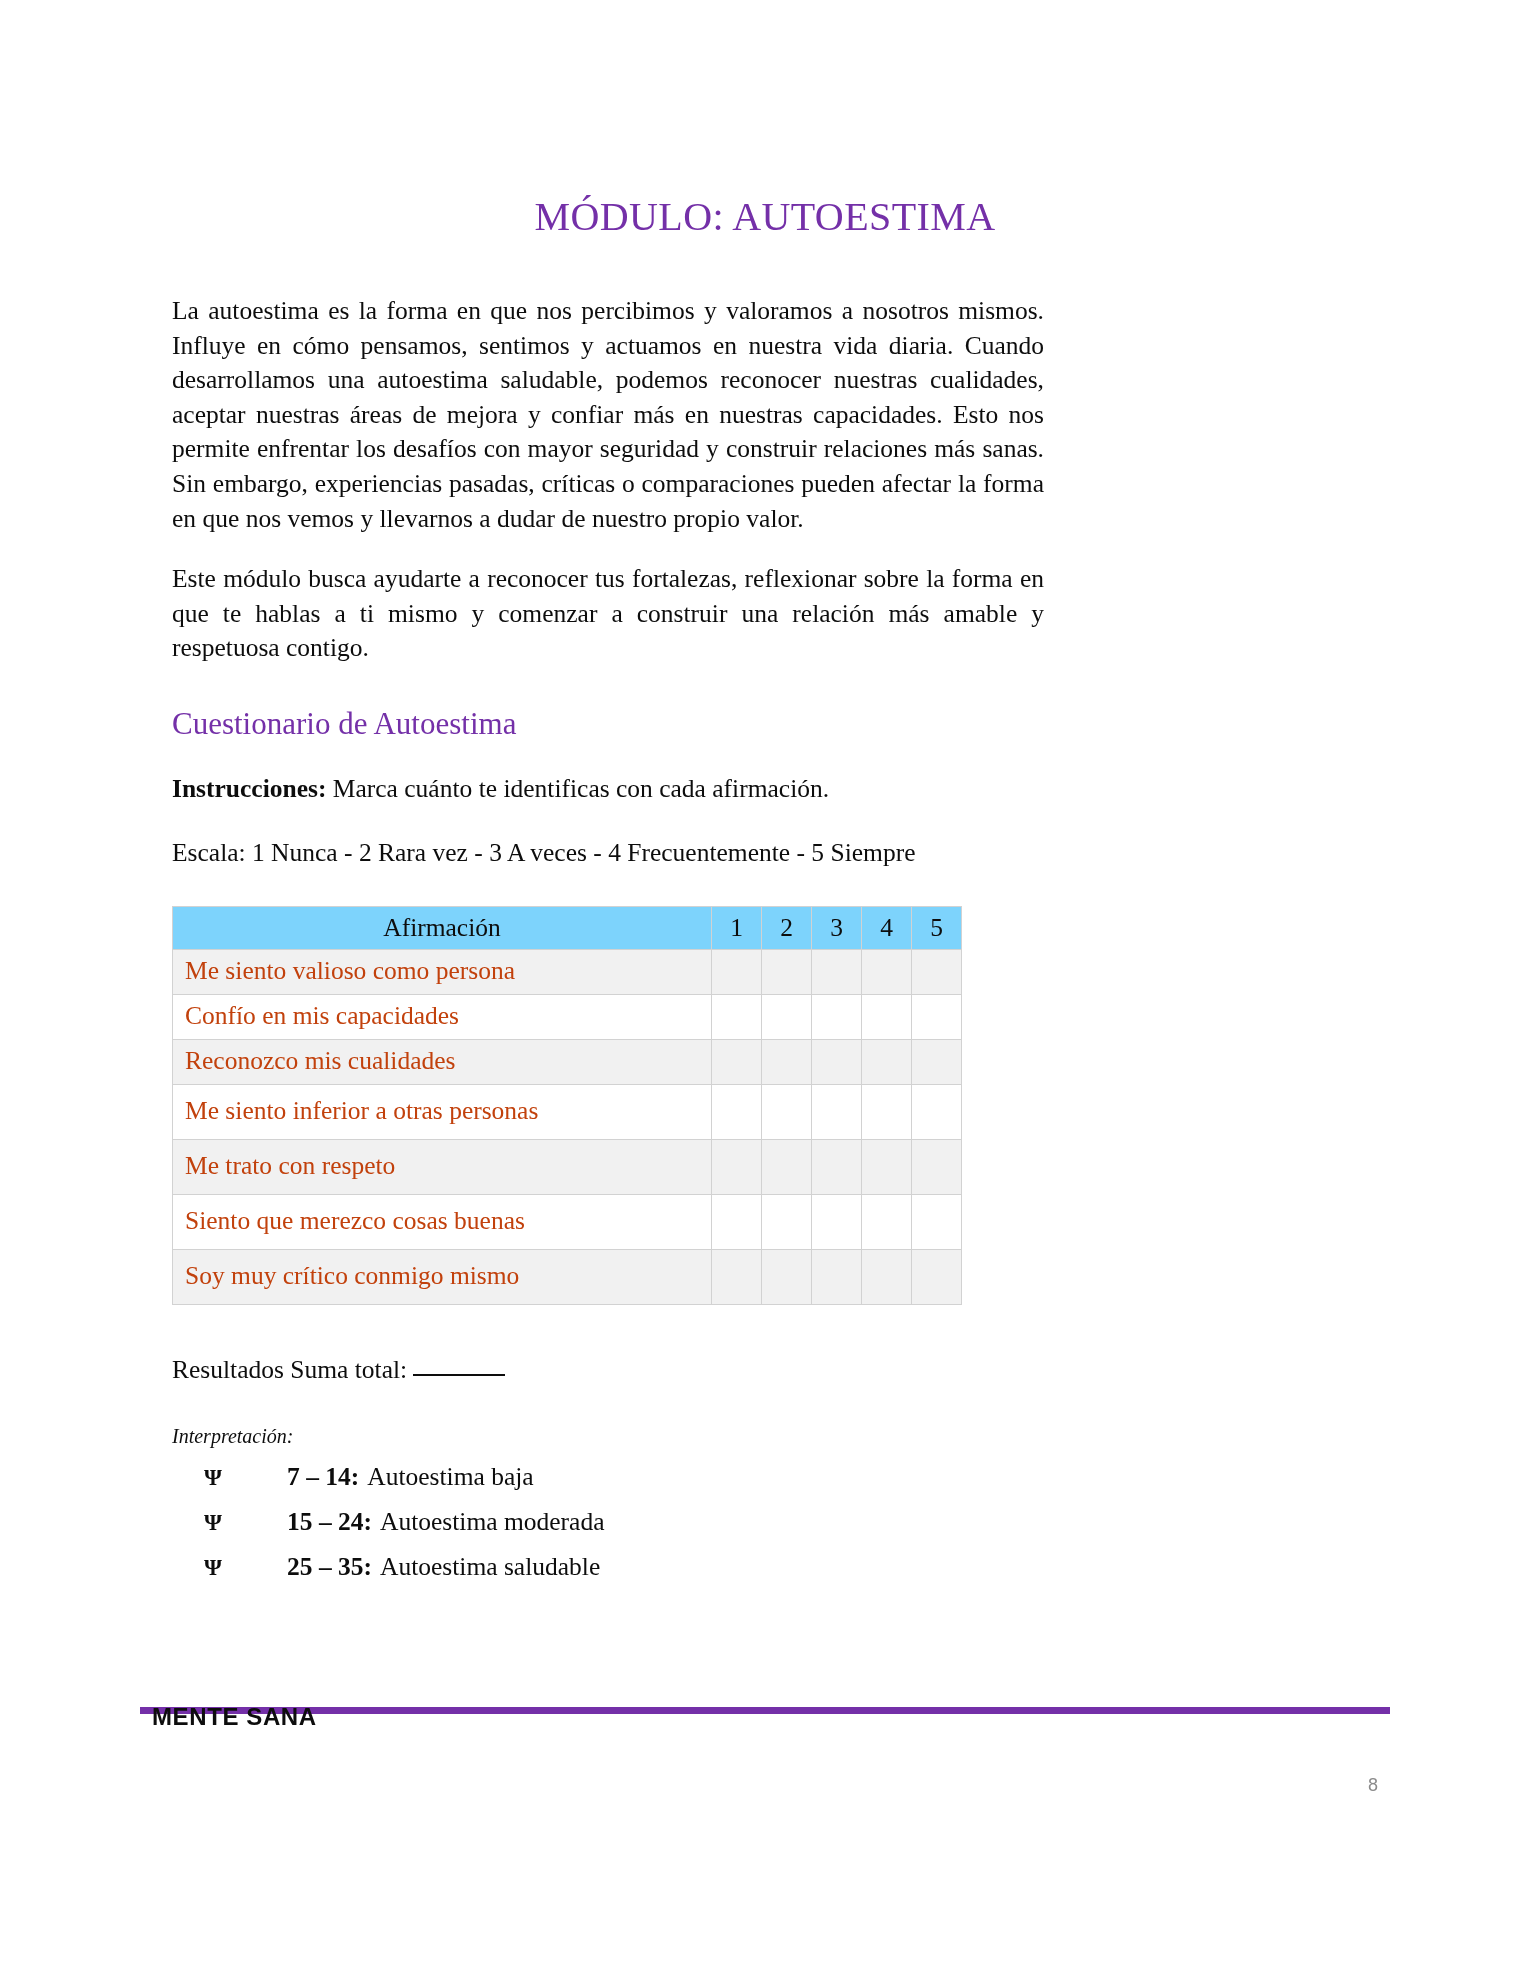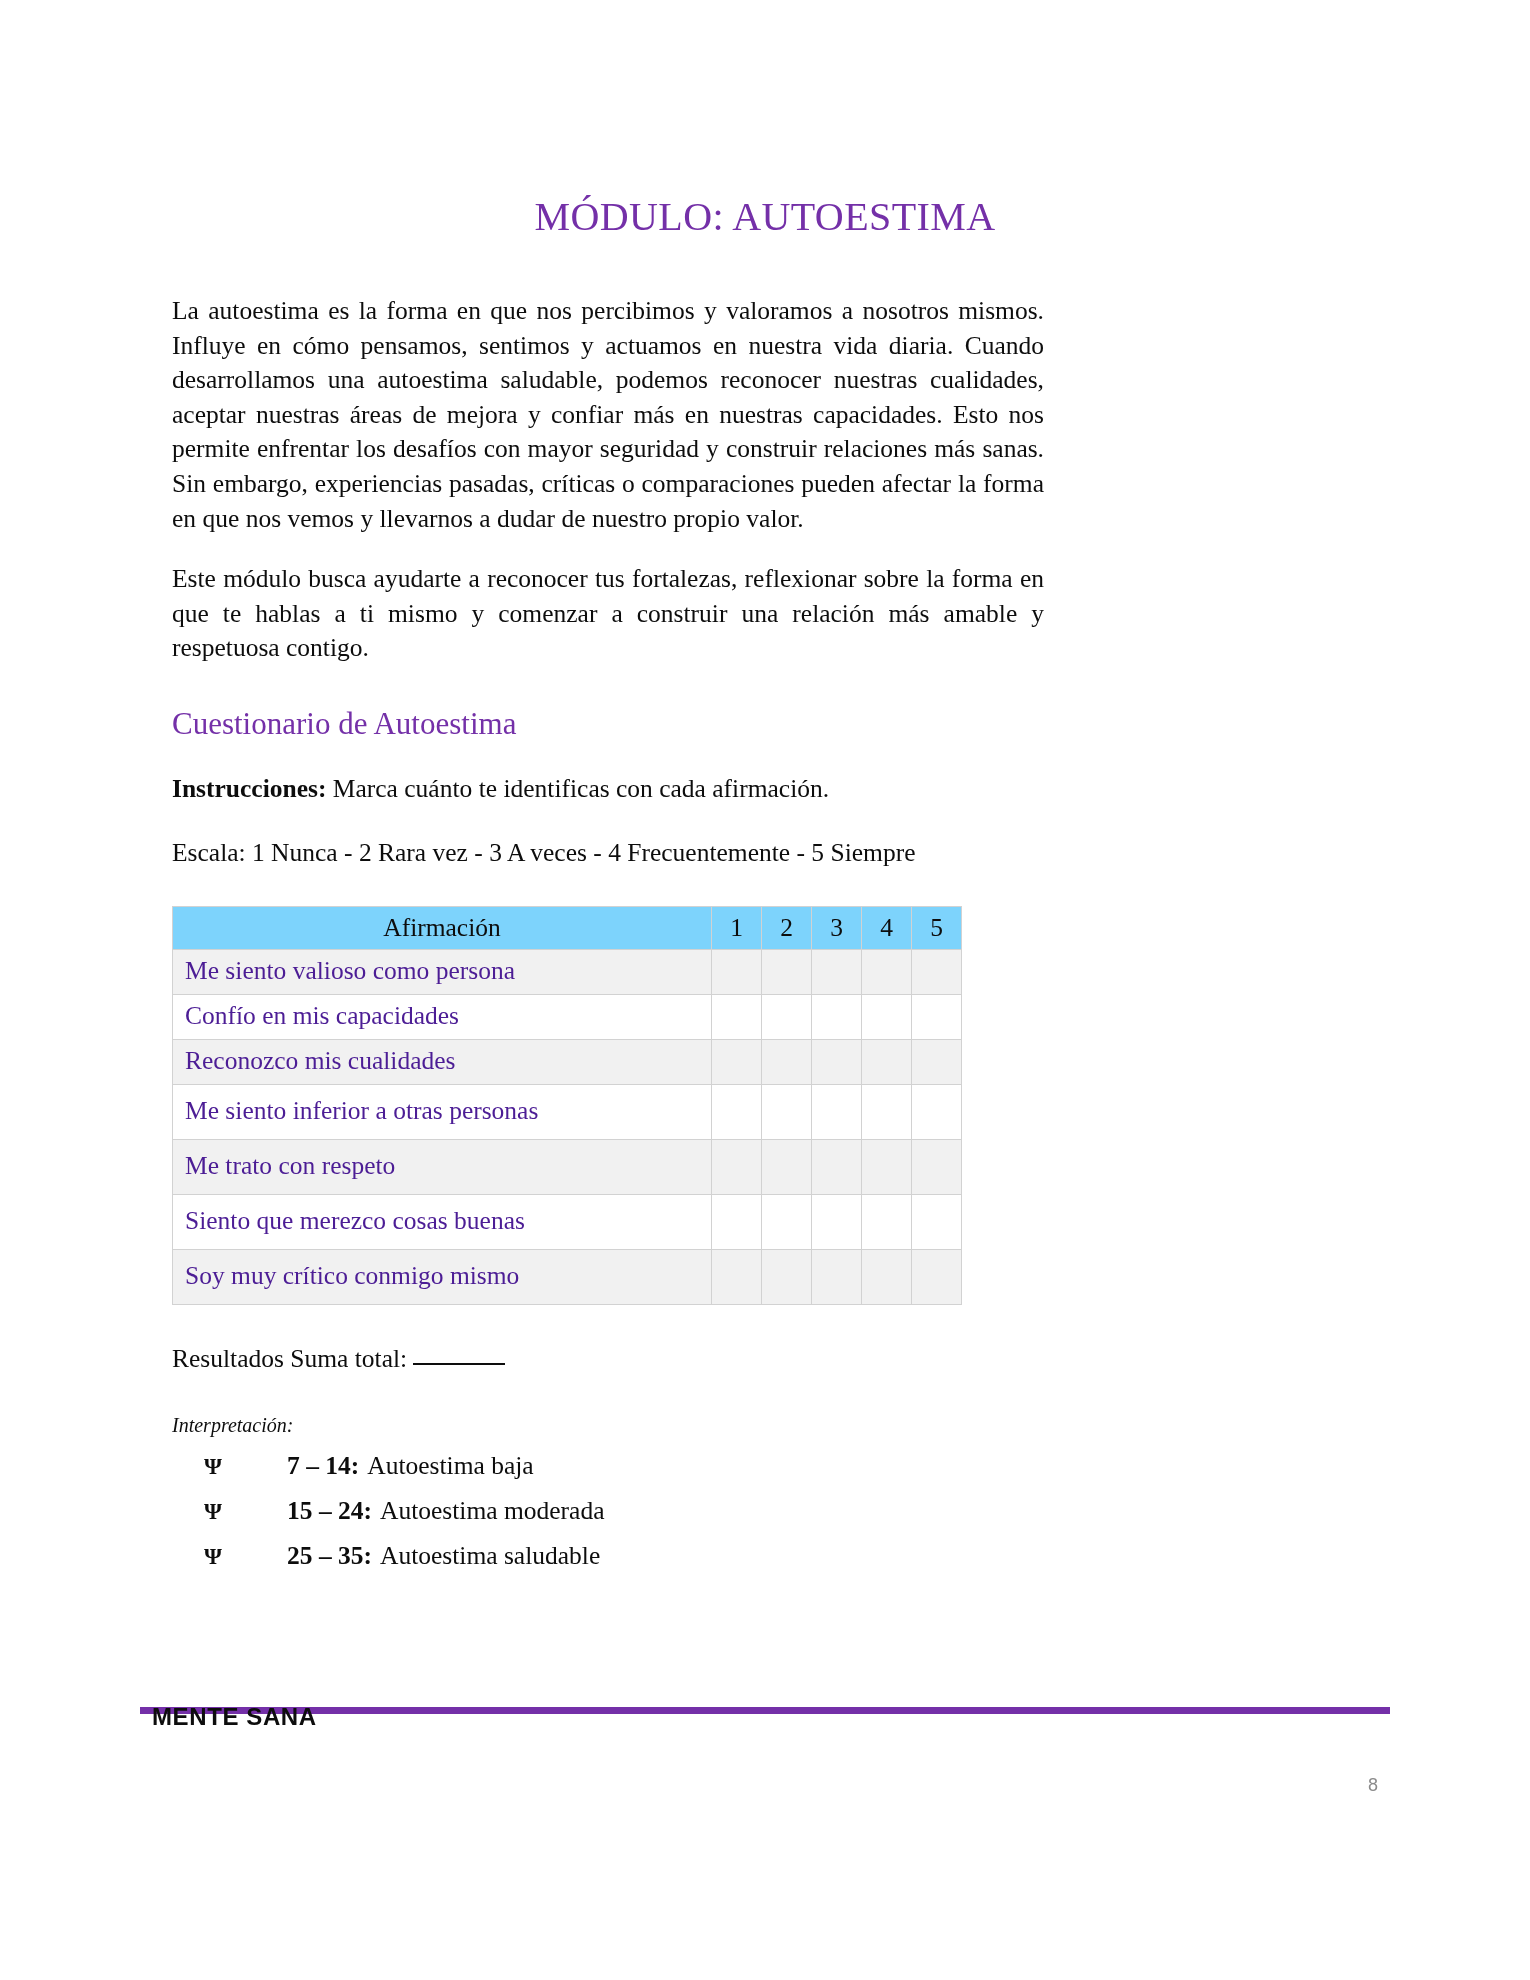--- a/index.html
+++ b/index.html
@@ -97,31 +97,31 @@
     color: #0d0d0d;
   }
   table.quiz thead th.affirm-head { width: 538px; }
   table.quiz thead th.num-head { width: 49px; }
 
   table.quiz tbody td.affirm {
     text-align: left;
     padding: 3px 0 5px 12px;
     font-size: 25.5px;
     line-height: 32px;
-    color: #4c1d95;
+    color: #c2410c;
   }
   table.quiz tbody tr.shade td { background: #f1f1f1; }
   table.quiz tbody tr.plain td { background: #ffffff; }
 
   table.quiz tbody tr.h1 td { height: 36px; }
   table.quiz tbody tr.h2 td { height: 46px; }
 
   
   .result-line {
-    margin: 37px 0 0 0;
+    margin: 48px 0 0 0;
     font-size: 25.5px;
     line-height: 34px;
   }
   .blank-rule {
     display: inline-block;
     width: 92px;
     border-bottom: 2px solid #0d0d0d;
     margin-left: 6px;
     vertical-align: 2px;
     height: 1px;

